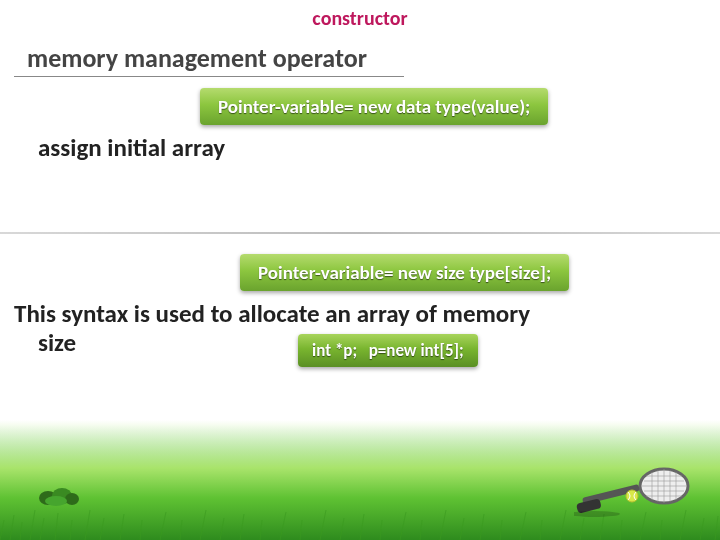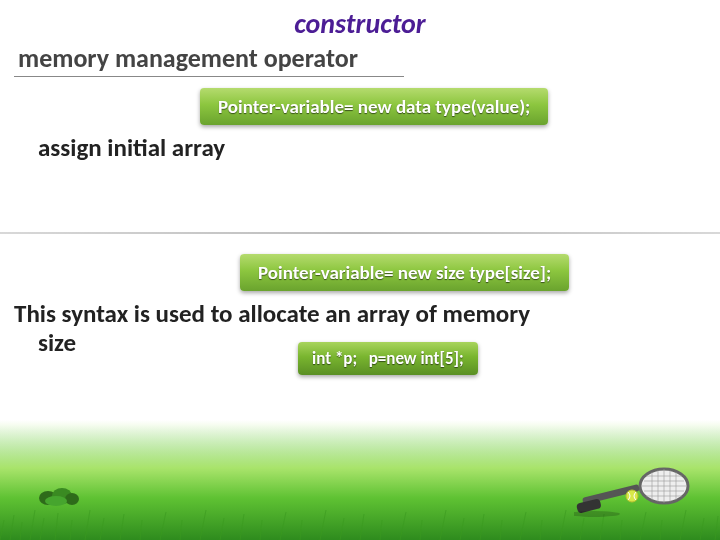--- a/index.html
+++ b/index.html
@@ -9,29 +9,28 @@
     width: 720px;
     height: 540px;
     background: #ffffff;
   }
   .title {
     position: absolute;
     top: 6px;
     left: 0;
     width: 100%;
     text-align: center;
-    font-size: 28px;
-    font-weight: 700;
-    color: #4c1d95;
-    font-style: italic;
+    font-size: 20px;
+    font-weight: 700;
+    color: #be185d;
   }
   .subtitle {
     position: absolute;
     top: 42px;
-    left: 18px;
+    left: 27px;
     font-size: 26px;
     font-weight: 700;
     color: #444;
   }
   .underline {
     position: absolute;
     top: 76px;
     left: 14px;
     width: 390px;
     height: 1px;
@@ -82,21 +81,21 @@
     position: absolute;
     top: 300px;
     left: 14px;
     width: 692px;
     font-size: 25px;
     font-weight: 700;
     color: #222;
     line-height: 1.15;
   }
   .body-b .indent { padding-left: 24px; display: block; }
-  .pill-b2 { top: 334px; left: 298px; margin-top: 8px; }
+  .pill-b2 { top: 334px; left: 298px; }
   .ground {
     position: absolute;
     bottom: 0;
     left: 0;
     width: 720px;
     height: 120px;
     background: linear-gradient(to top, #2e8b1e 0%, #5fc233 35%, #a9e46b 60%, rgba(255,255,255,0) 100%);
     overflow: hidden;
   }
   .sky {

